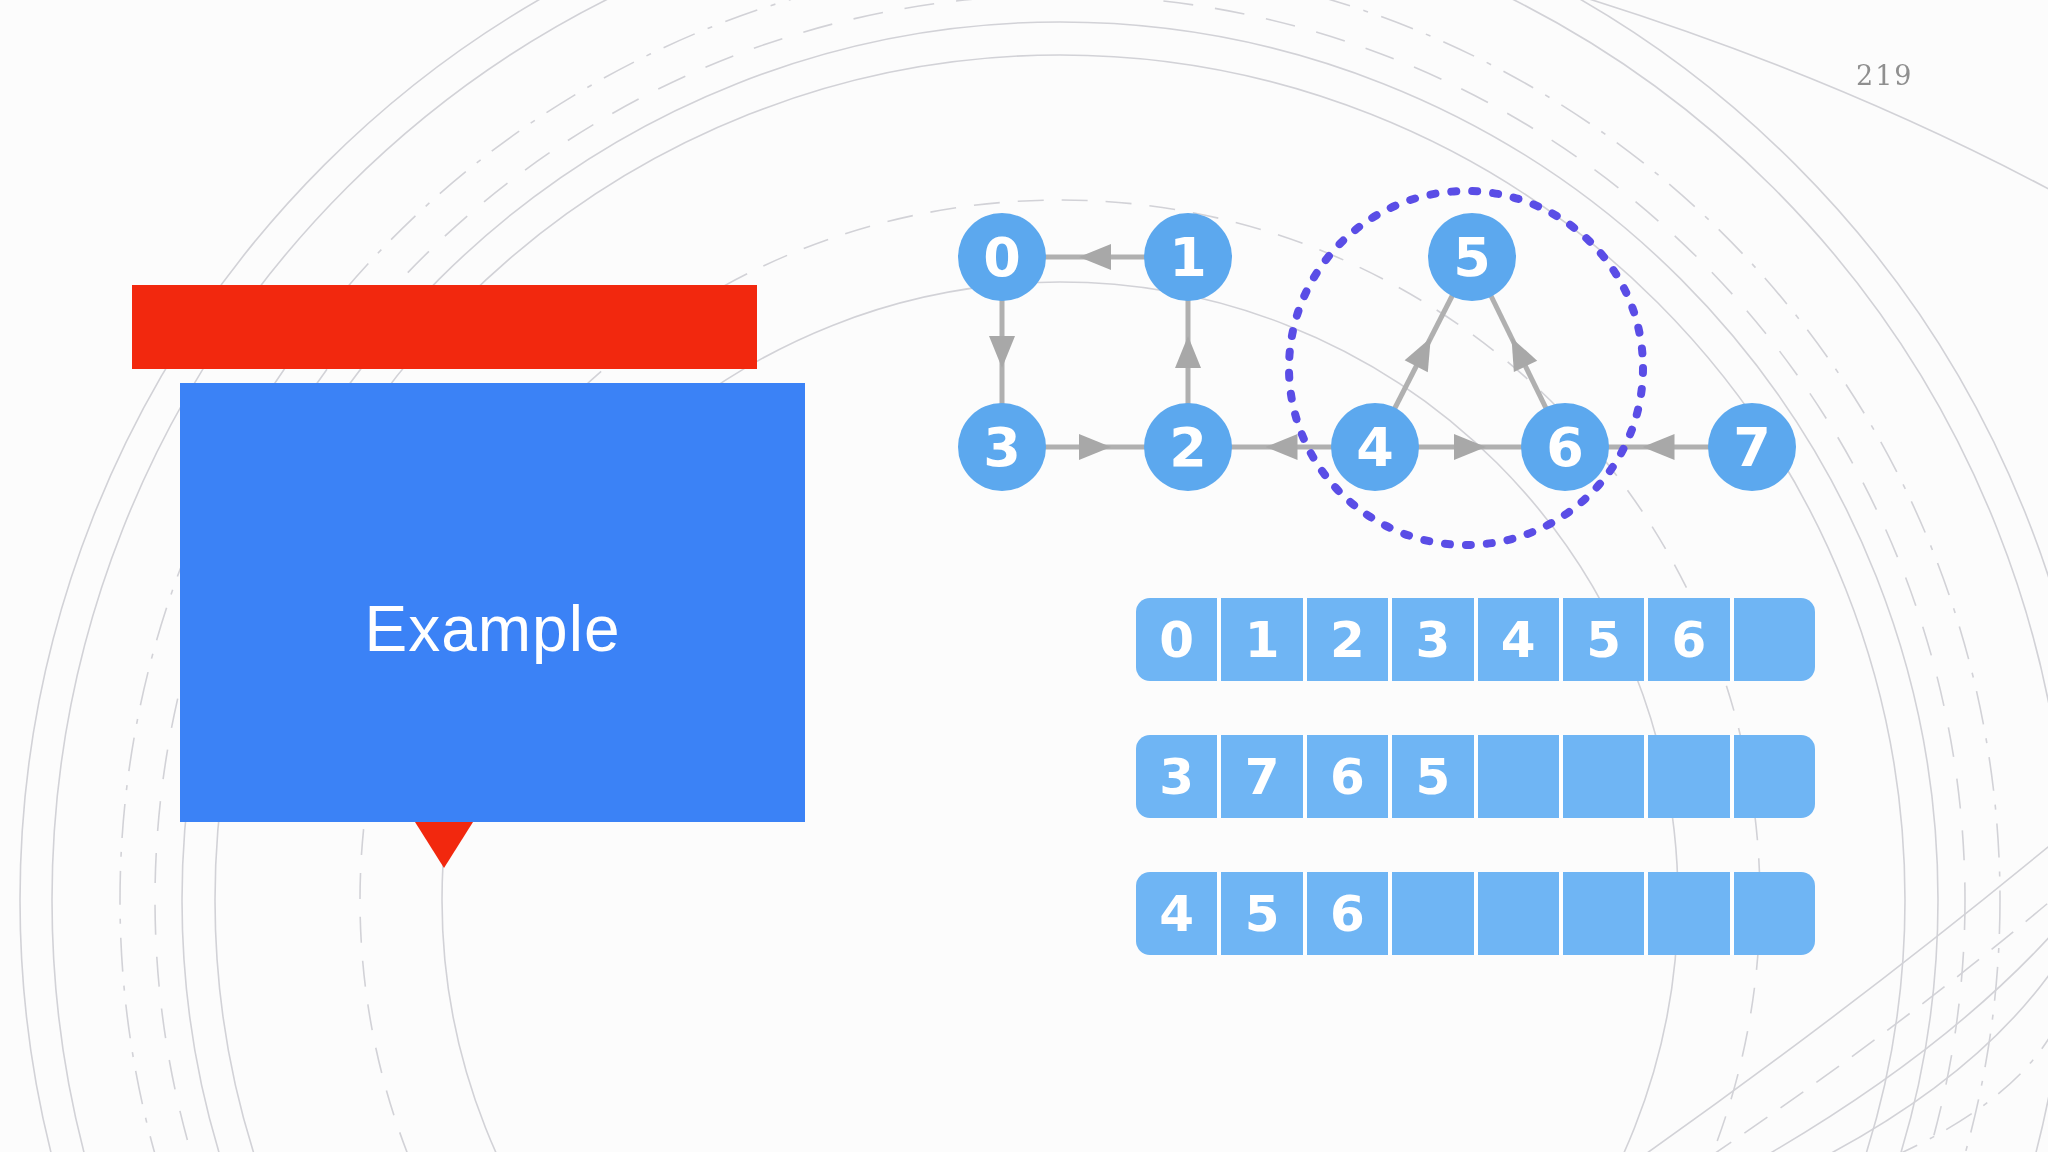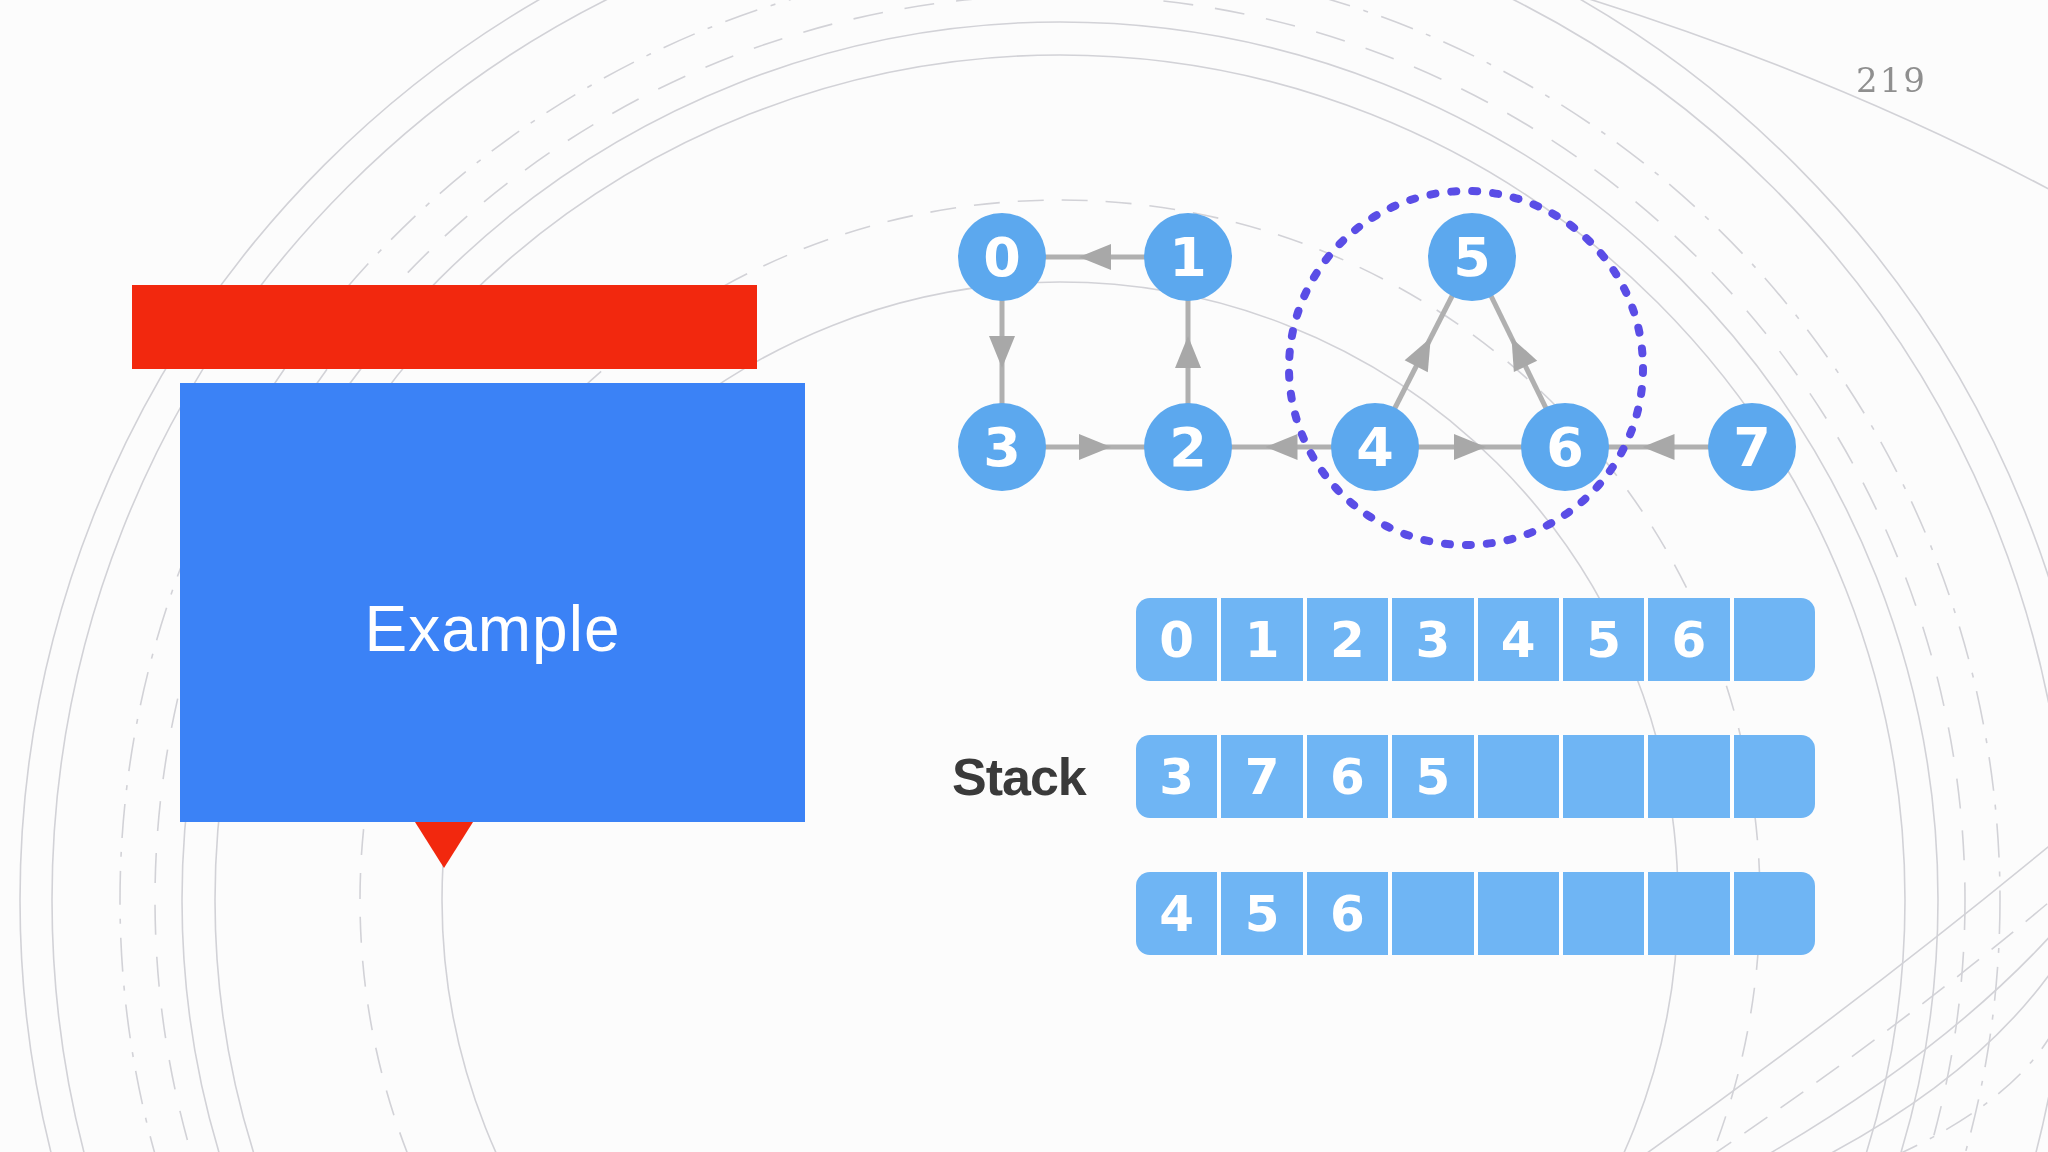--- a/index.html
+++ b/index.html
@@ -6,21 +6,21 @@
   .slide {
     position:relative; width:2048px; height:1152px;
     background:#FCFCFC; overflow:hidden;
     font-family:"Liberation Sans", sans-serif;
   }
   svg.bg-arcs, svg.graph-svg { position:absolute; left:0; top:0; }
 
   
   .pagenum {
     position:absolute; left:1856px; top:60px;
-    font-family:"DejaVu Serif", serif; font-size:34px; color:#8f8f8f;
+    font-family:"DejaVu Serif", serif; font-size:27px; color:#8f8f8f;
     letter-spacing:2px;
   }
 
   
   .callout { position:absolute; left:132px; top:285px; width:625px; height:583px; }
   .callout-topbar { position:absolute; left:0; top:0; width:625px; height:84px; background:#F2280E; }
   .callout-body {
     position:absolute; left:0; top:98px; width:625px; height:439px; background:#3b82f6;
     display:flex; align-items:center; justify-content:center;margin-left:48px;
   }
@@ -129,21 +129,20 @@
     <div class="array-bar" style="top: 598px;">
       <div class="array-cell">0</div>
       <div class="array-cell">1</div>
       <div class="array-cell">2</div>
       <div class="array-cell">3</div>
       <div class="array-cell">4</div>
       <div class="array-cell">5</div>
       <div class="array-cell">6</div>
       <div class="array-cell"></div>
     </div>
-    <div class="array-label" style="top: 735px;">Stack</div>
     <div class="array-bar" style="top: 735px;">
       <div class="array-cell">3</div>
       <div class="array-cell">7</div>
       <div class="array-cell">6</div>
       <div class="array-cell">5</div>
       <div class="array-cell"></div>
       <div class="array-cell"></div>
       <div class="array-cell"></div>
       <div class="array-cell"></div>
     </div>

